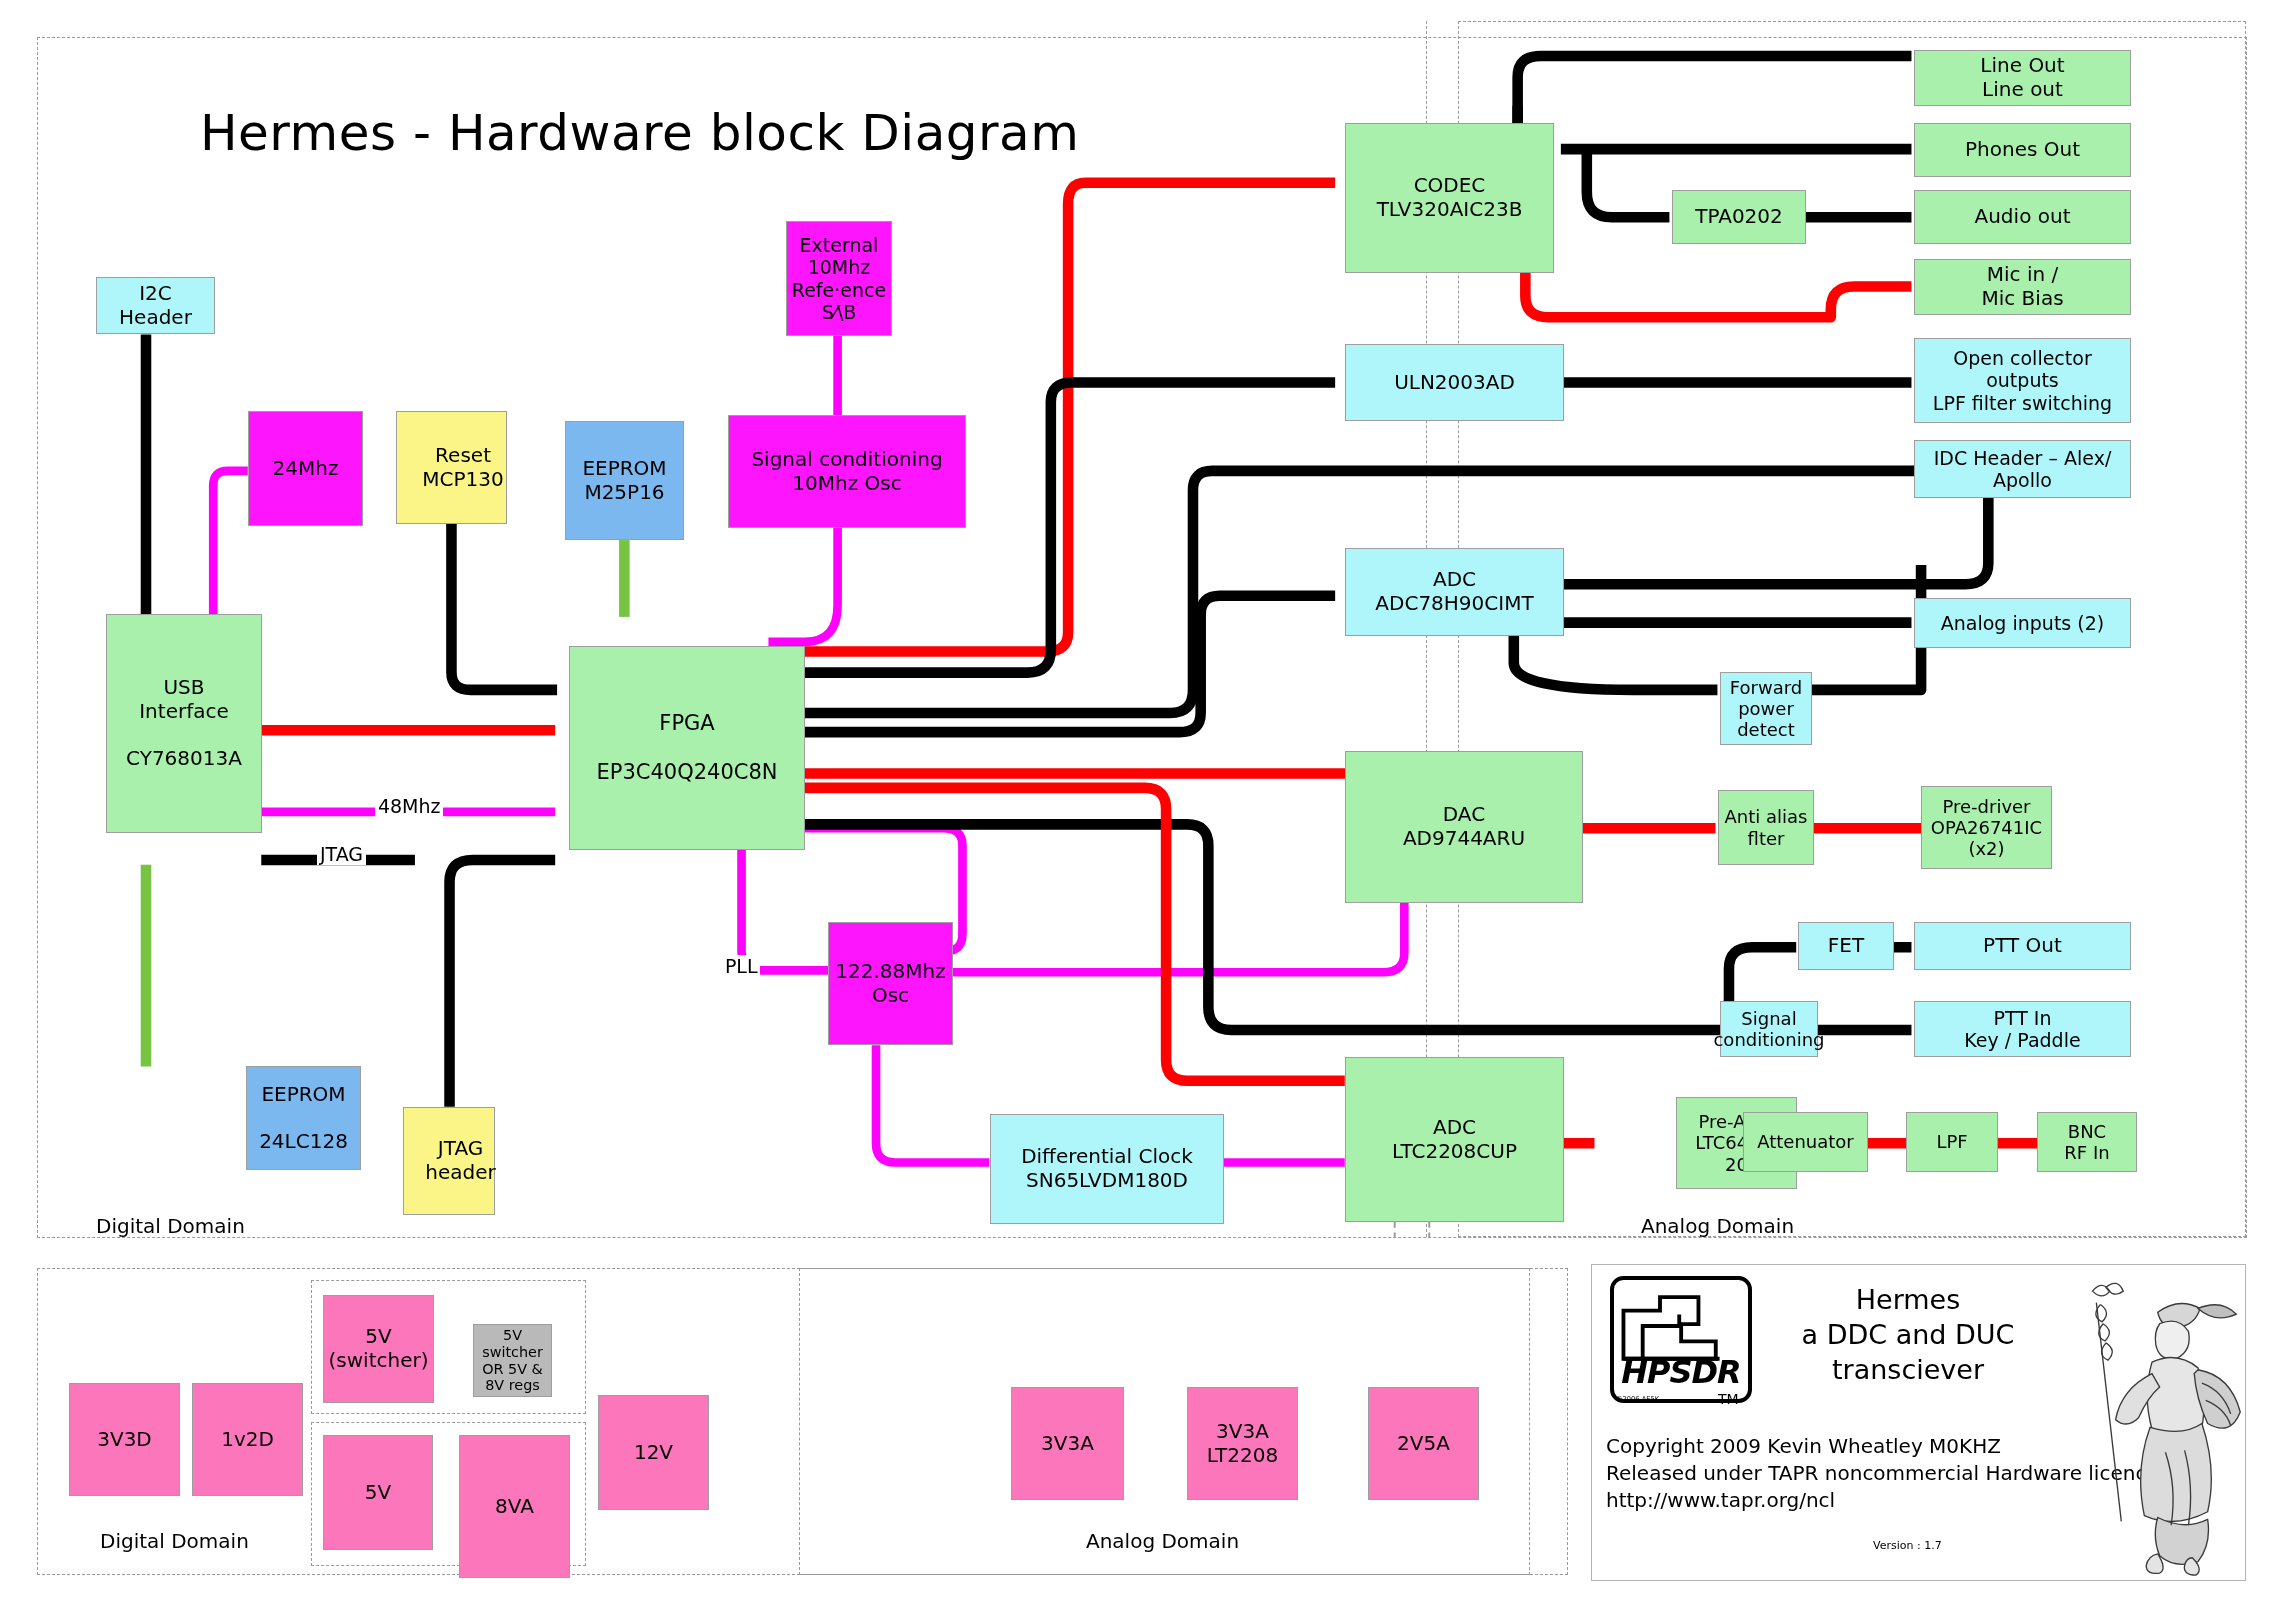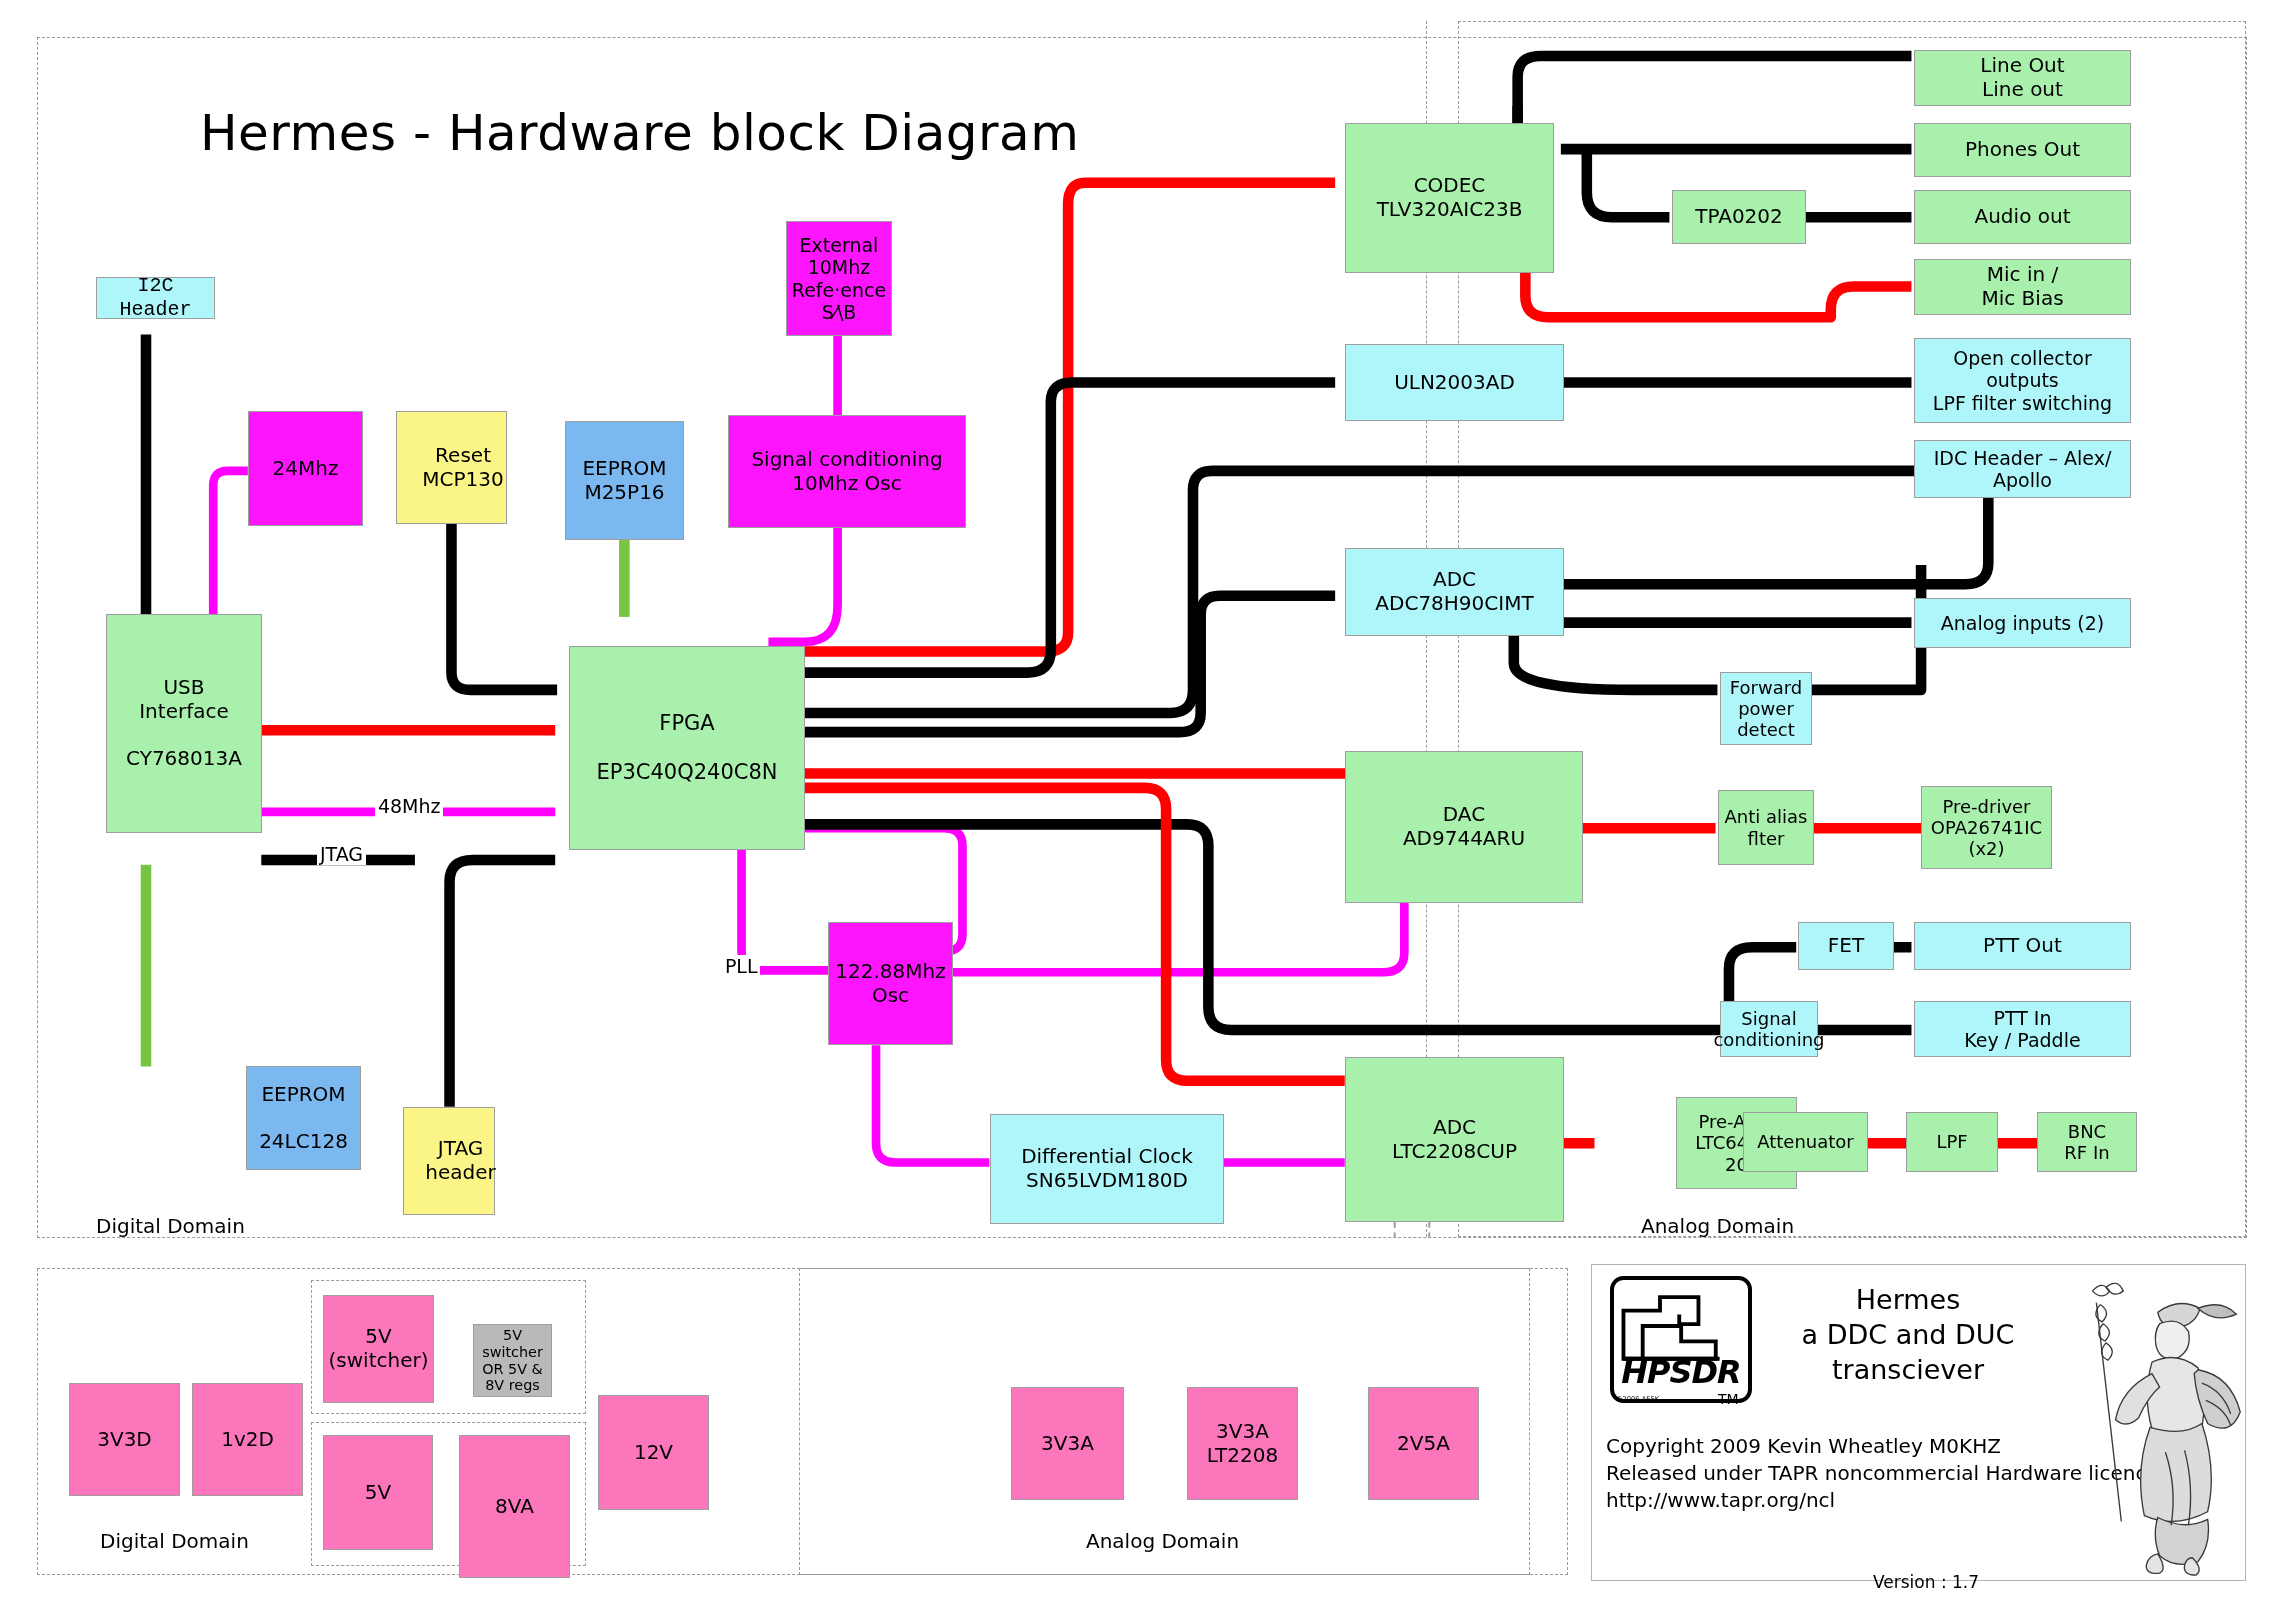--- a/index.html
+++ b/index.html
@@ -42,21 +42,21 @@
   svg.wires path,svg.wires line{fill:none;stroke-linecap:butt;stroke-linejoin:round;}
   .wk{stroke:#000;stroke-width:11;}
   .wr{stroke:#ff0000;stroke-width:11;}
   .wm{stroke:#ff00ff;stroke-width:9;}
   .wg{stroke:#76c442;stroke-width:11;}
 
   
   .credit{position:absolute;}
   .credit .ctxt{font-size:20px;line-height:1.35;white-space:pre-line;}
   .credit .chead{font-size:27px;line-height:1.3;text-align:center;}
-  .credit .cver{font-size:17px;margin-top:33px;}
+  .credit .cver{font-size:11px;}
 
   .hpsdr{position:absolute;}
   .hpsdr .frame{position:absolute;border:4.8px solid #000;border-radius:13.4px;
                 box-sizing:border-box;width:100%;height:100%;}
   .hpsdr .word{position:absolute;bottom:12.5px;left:0;width:100%;text-align:center;
                font-size:32px;font-weight:bold;font-style:italic;
                font-family:"DejaVu Sans","Liberation Sans",sans-serif;letter-spacing:-1px;}
   .hpsdr .tiny{position:absolute;bottom:0px;left:5.8px;font-size:6.7px;}
   .tmk{position:absolute;font-size:14px;}
 
@@ -170,21 +170,21 @@
     <path class="wr" d="M2078 1190 L2122 1190"></path>
 
     <path class="wr" d="M1400 1125 L1400 1125"></path>
 
     <line x1="1452" y1="1272" x2="1452" y2="1288" stroke="#9a9a9a" stroke-width="2" stroke-dasharray="6 5"></line>
     <line x1="1488" y1="1272" x2="1488" y2="1288" stroke="#9a9a9a" stroke-width="2" stroke-dasharray="6 5"></line>
   </svg>
 
   <div class="lbl title" style="left:200px;top:104px;">Hermes - Hardware block Diagram</div>
 
-  <div class="blk cyan f21" style="left:96px;top:277px;width:119px;height:42px;white-space:pre-line;font-family:Liberation Mono, monospace;">I2C
+  <div class="blk cyan f21" style="left:96px;top:277px;width:119px;height:57px;white-space:pre-line;">I2C
 Header</div>
 
   <div class="blk magenta f21" style="left:248px;top:411px;width:115px;height:115px;">24Mhz</div>
 
   <div class="blk yellow f21" style="left:396px;top:411px;width:111px;height:113px;white-space:pre-line;">Reset
 MCP130</div>
 
   <div class="blk blue f21" style="left:565px;top:421px;width:119px;height:119px;white-space:pre-line;">EEPROM
 M25P16</div>
 

